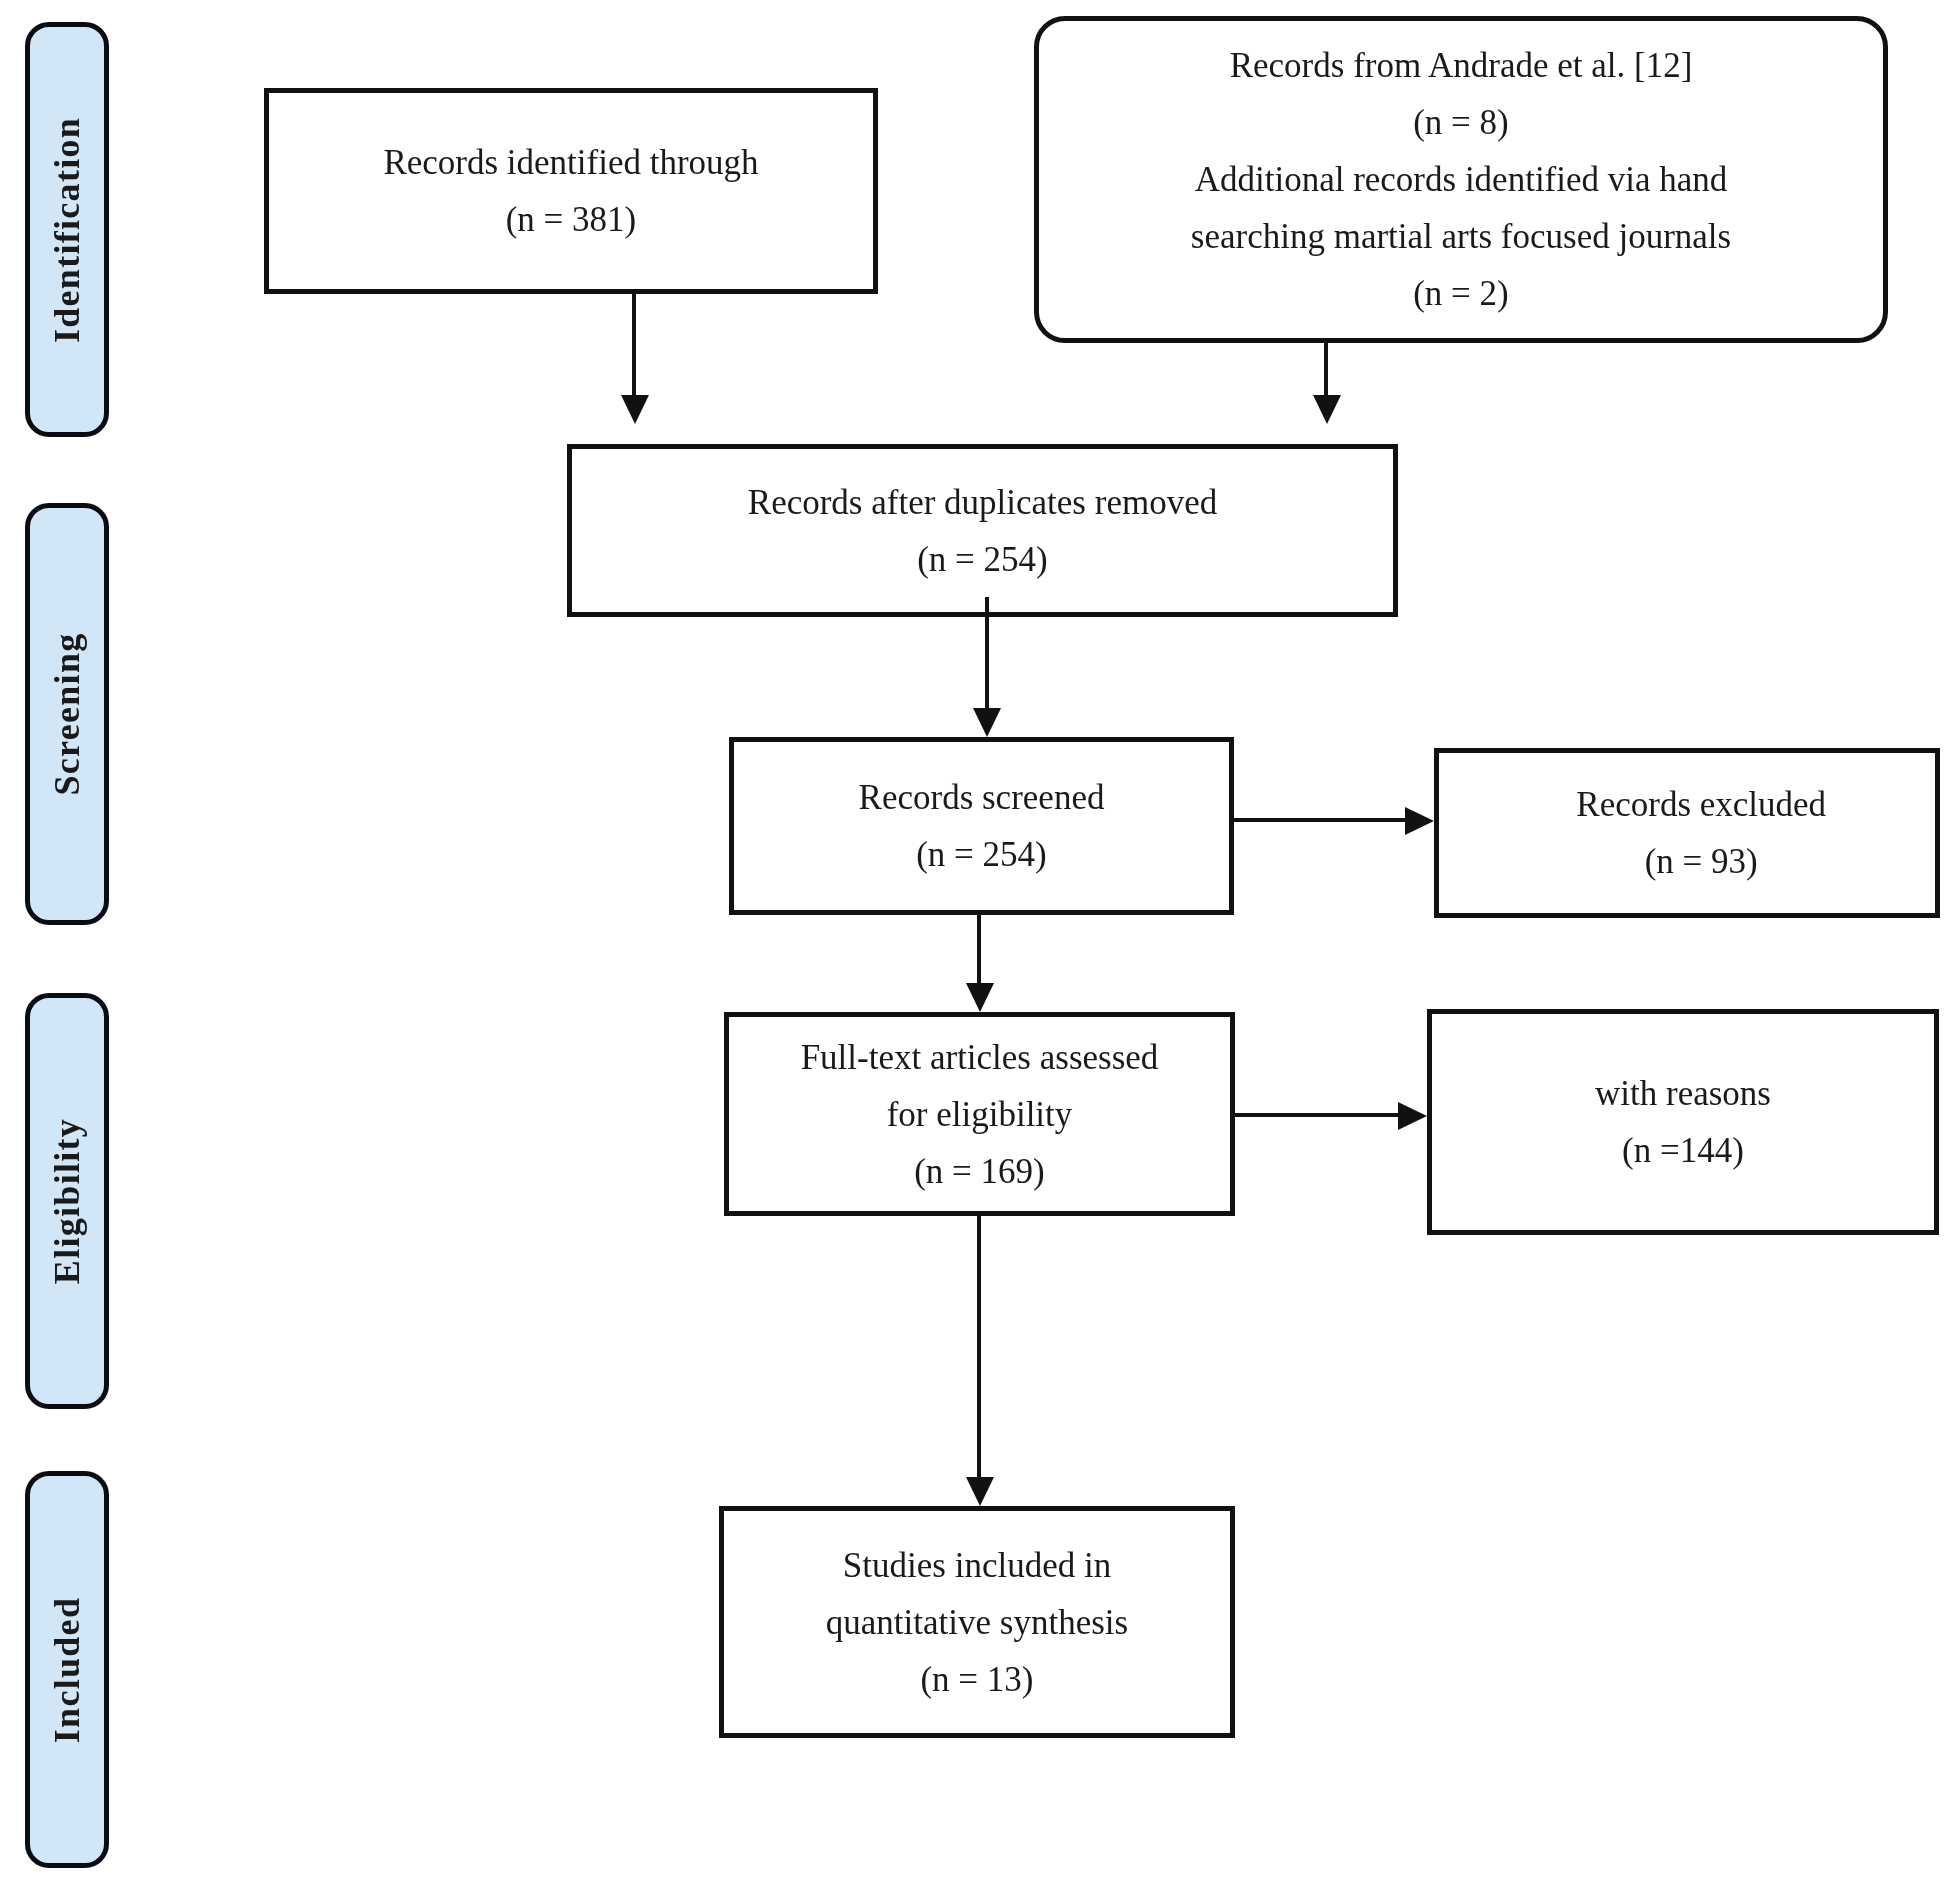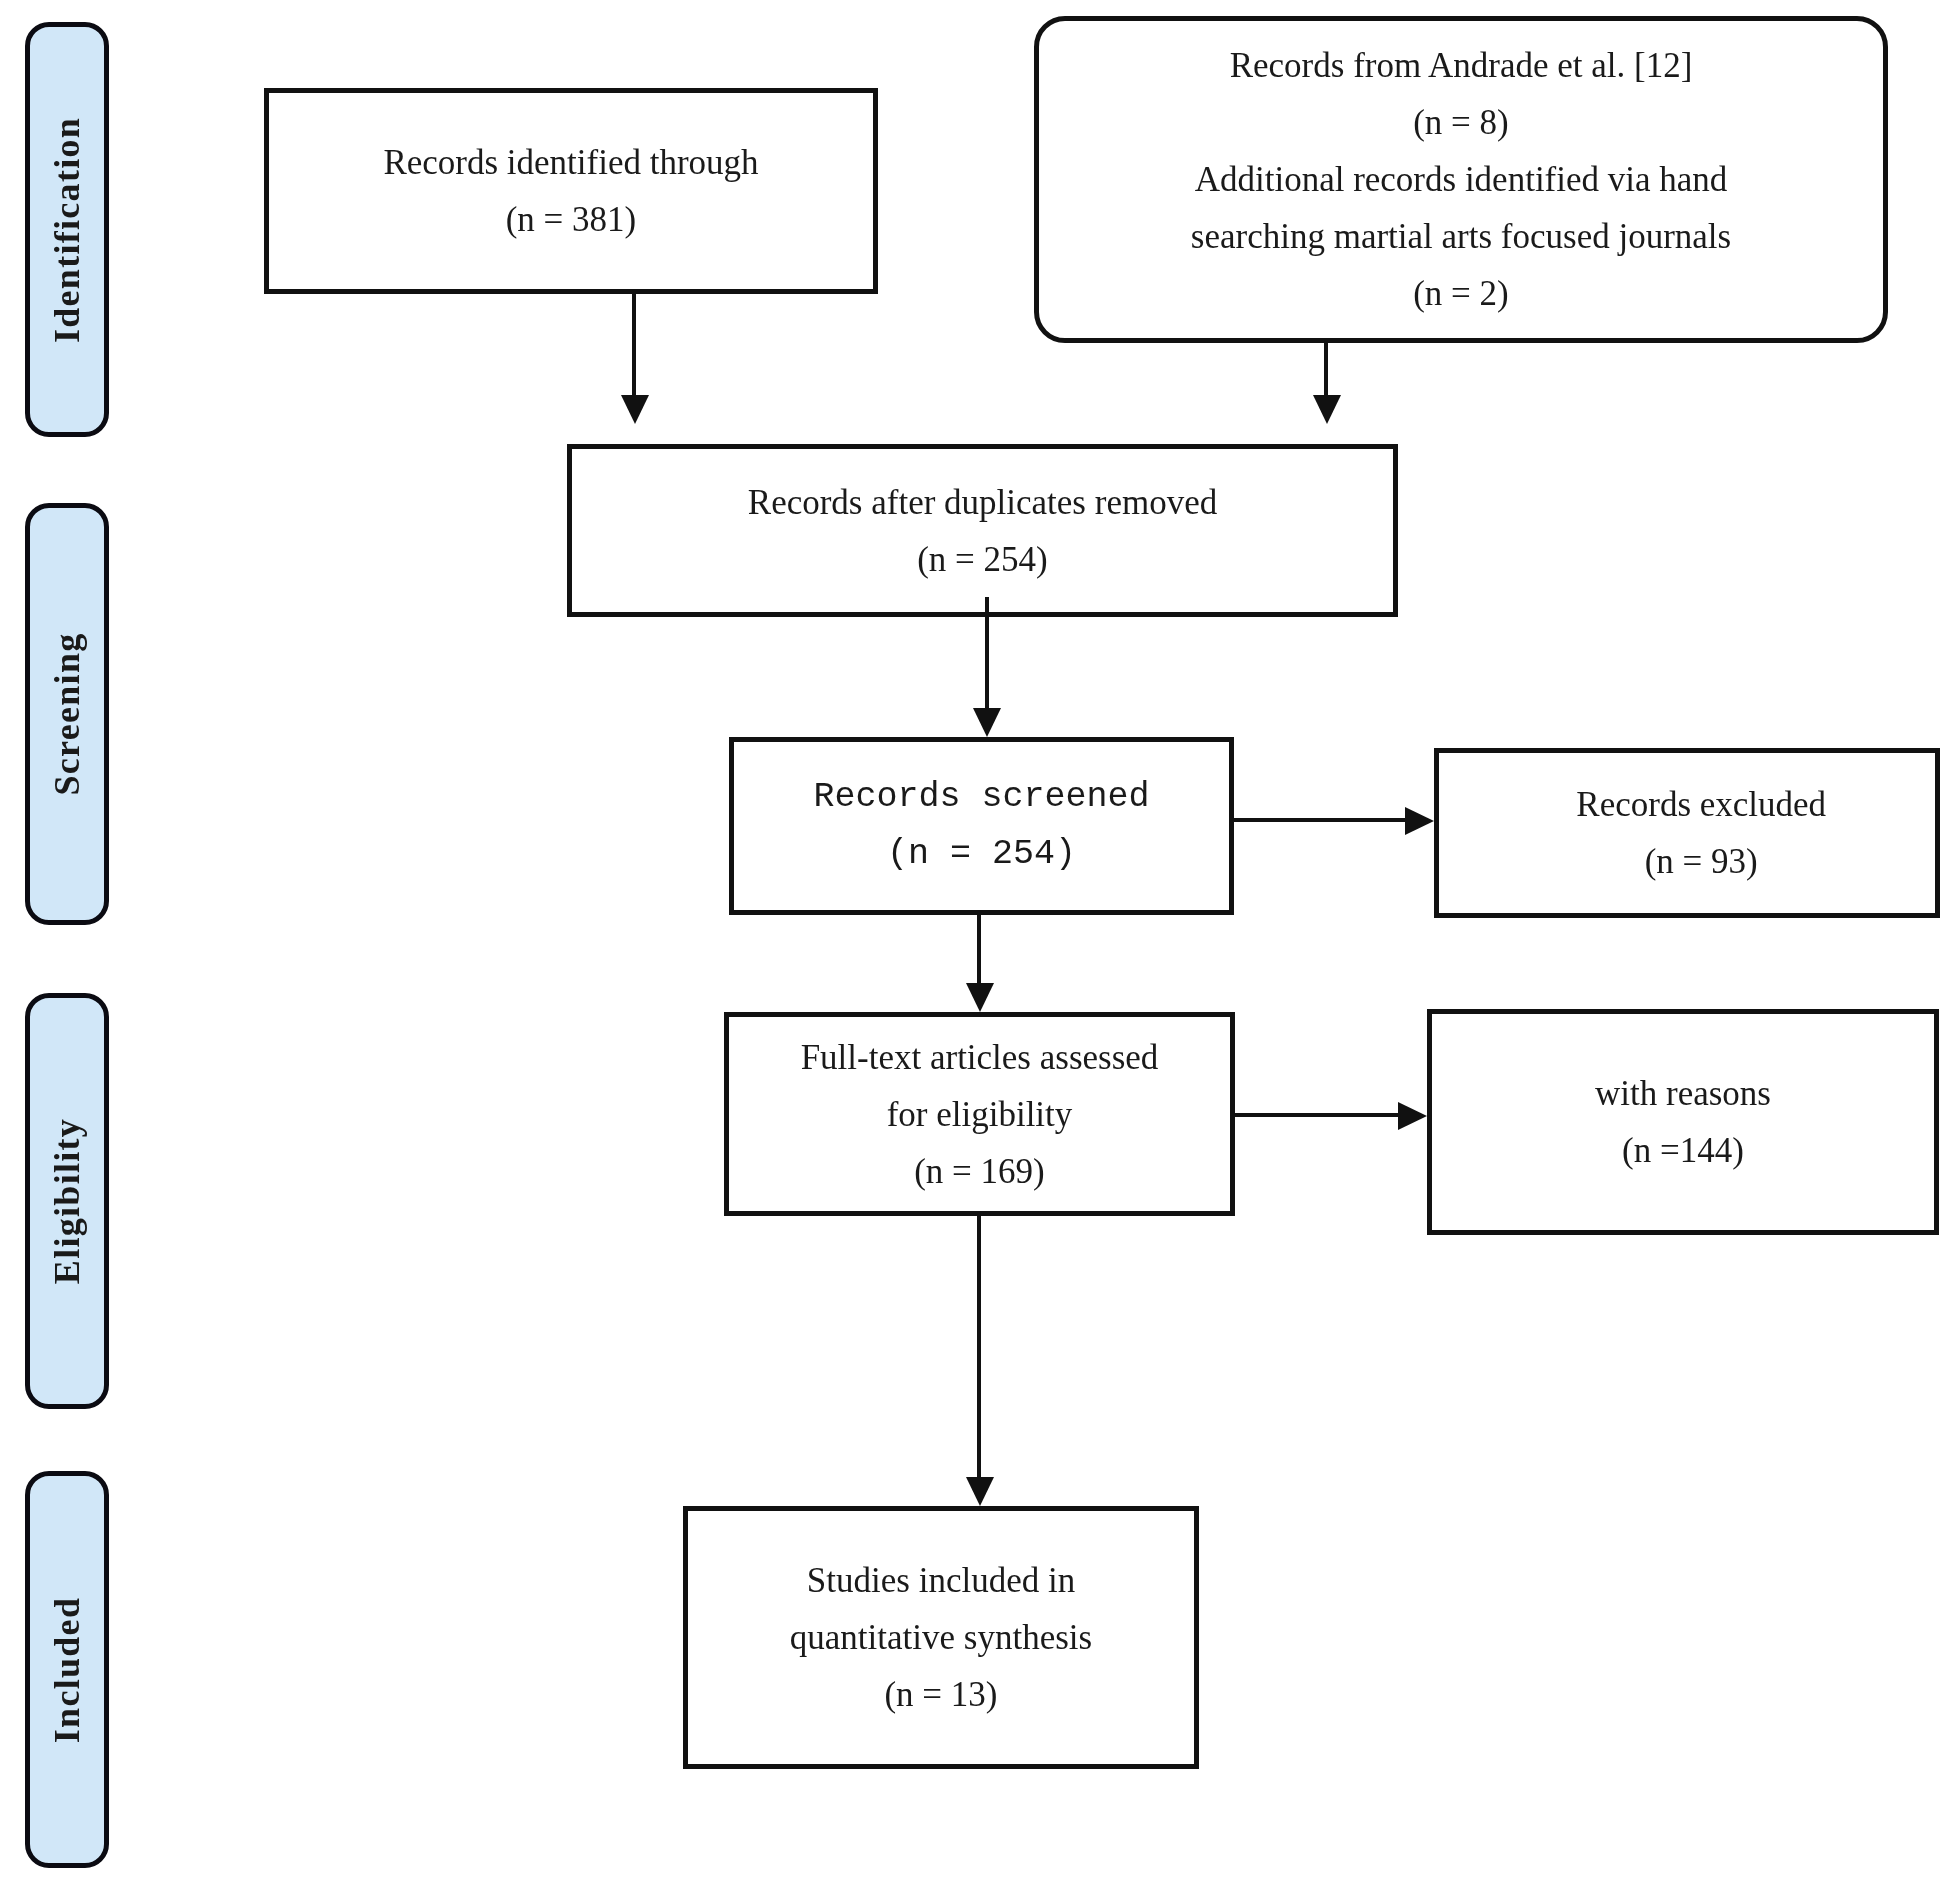--- a/index.html
+++ b/index.html
@@ -102,42 +102,42 @@
     <div class="bl">Additional records identified via hand</div>
     <div class="bl">searching martial arts focused journals</div>
     <div class="bl">(n = 2)</div>
   </div>
 
   <div class="fbox" style="left:567px;top:444px;width:831px;height:173px;">
     <div class="bl">Records after duplicates removed</div>
     <div class="bl">(n = 254)</div>
   </div>
 
-  <div class="fbox" style="left:729px;top:737px;width:505px;height:178px;font-family:Liberation Mono, monospace;">
+  <div class="fbox" style="left:729px;top:737px;width:505px;height:178px;">
     <div class="bl">Records screened</div>
     <div class="bl">(n = 254)</div>
   </div>
 
   <div class="fbox" style="left:1434px;top:748px;width:506px;height:170px;padding-left:41px;">
     <div class="bl">Records excluded</div>
     <div class="bl">(n = 93)</div>
   </div>
 
   <div class="fbox" style="left:724px;top:1012px;width:511px;height:204px;align-items:center;">
     <div class="bl">Full-text articles assessed</div>
     <div class="bl">for eligibility</div>
     <div class="bl">(n = 169)</div>
   </div>
 
   <div class="fbox" style="left:1427px;top:1009px;width:512px;height:226px;">
     <div class="bl">with reasons</div>
     <div class="bl">(n =144)</div>
   </div>
 
-  <div class="fbox" style="left:683px;top:1506px;width:516px;height:263px;">
+  <div class="fbox" style="left:719px;top:1506px;width:516px;height:232px;">
     <div class="bl">Studies included in</div>
     <div class="bl">quantitative synthesis</div>
     <div class="bl">(n = 13)</div>
   </div>
 
   <div class="vline" style="left:632px;top:294px;height:102px;"></div>
   <div class="head-down" style="left:621px;top:395px;"></div>
 
   <div class="vline" style="left:1324px;top:343px;height:53px;"></div>
   <div class="head-down" style="left:1313px;top:395px;"></div>

